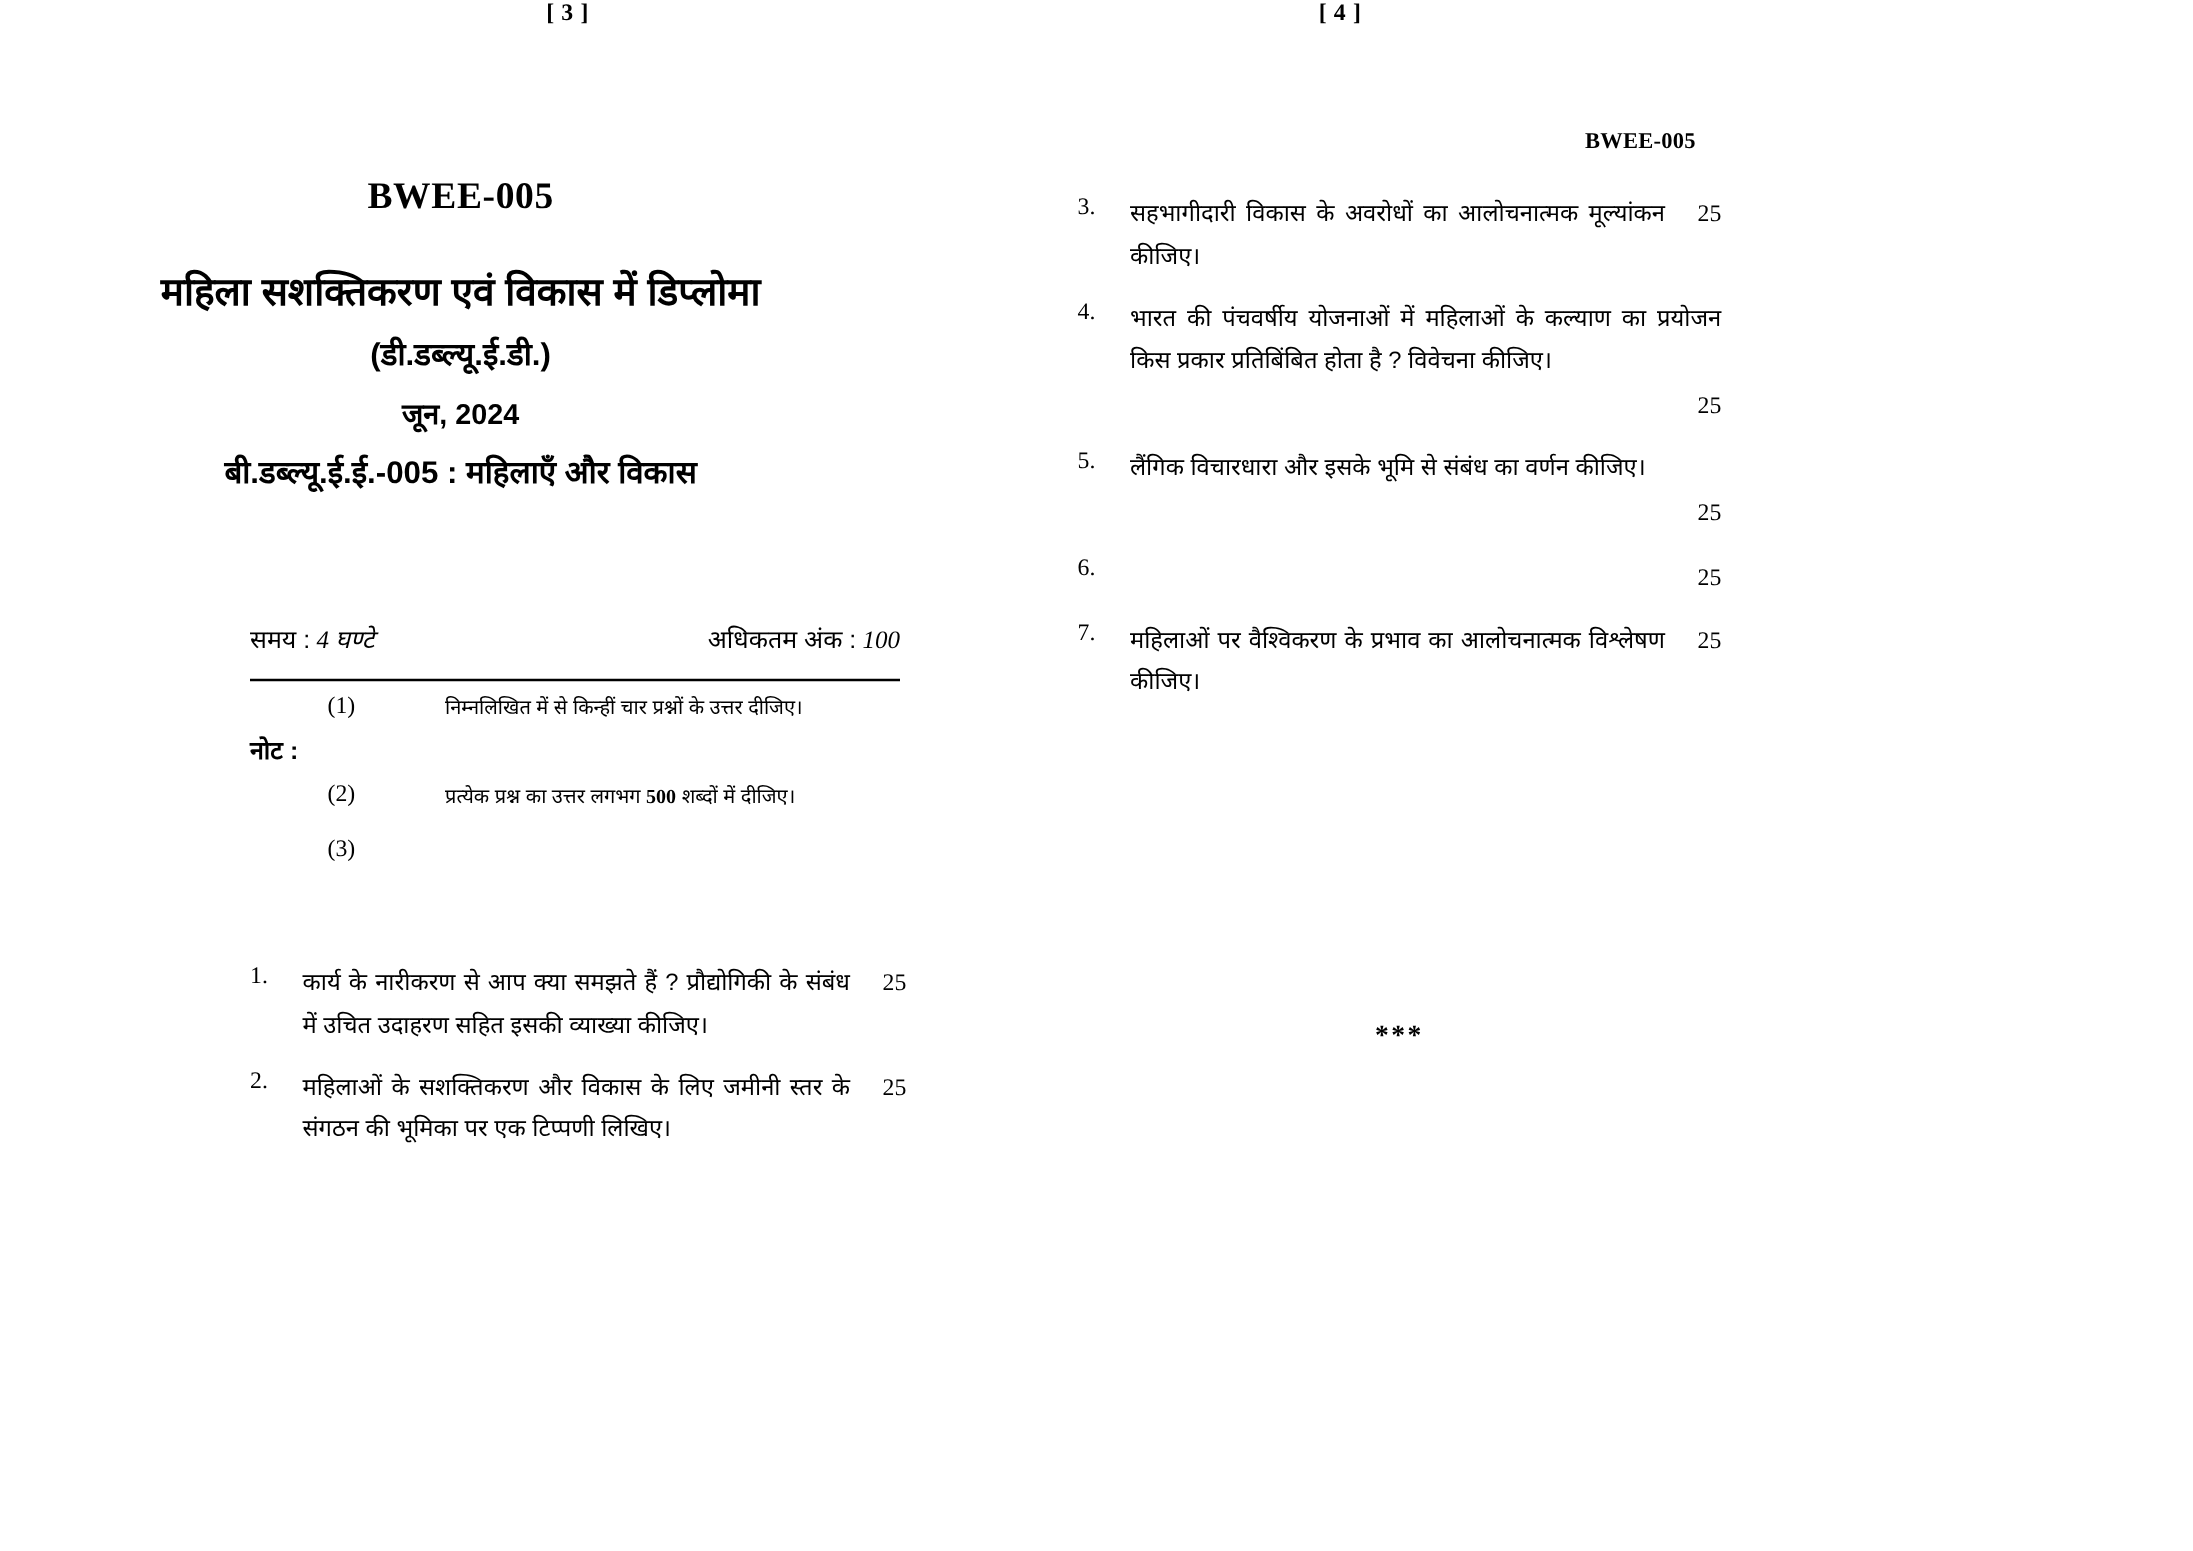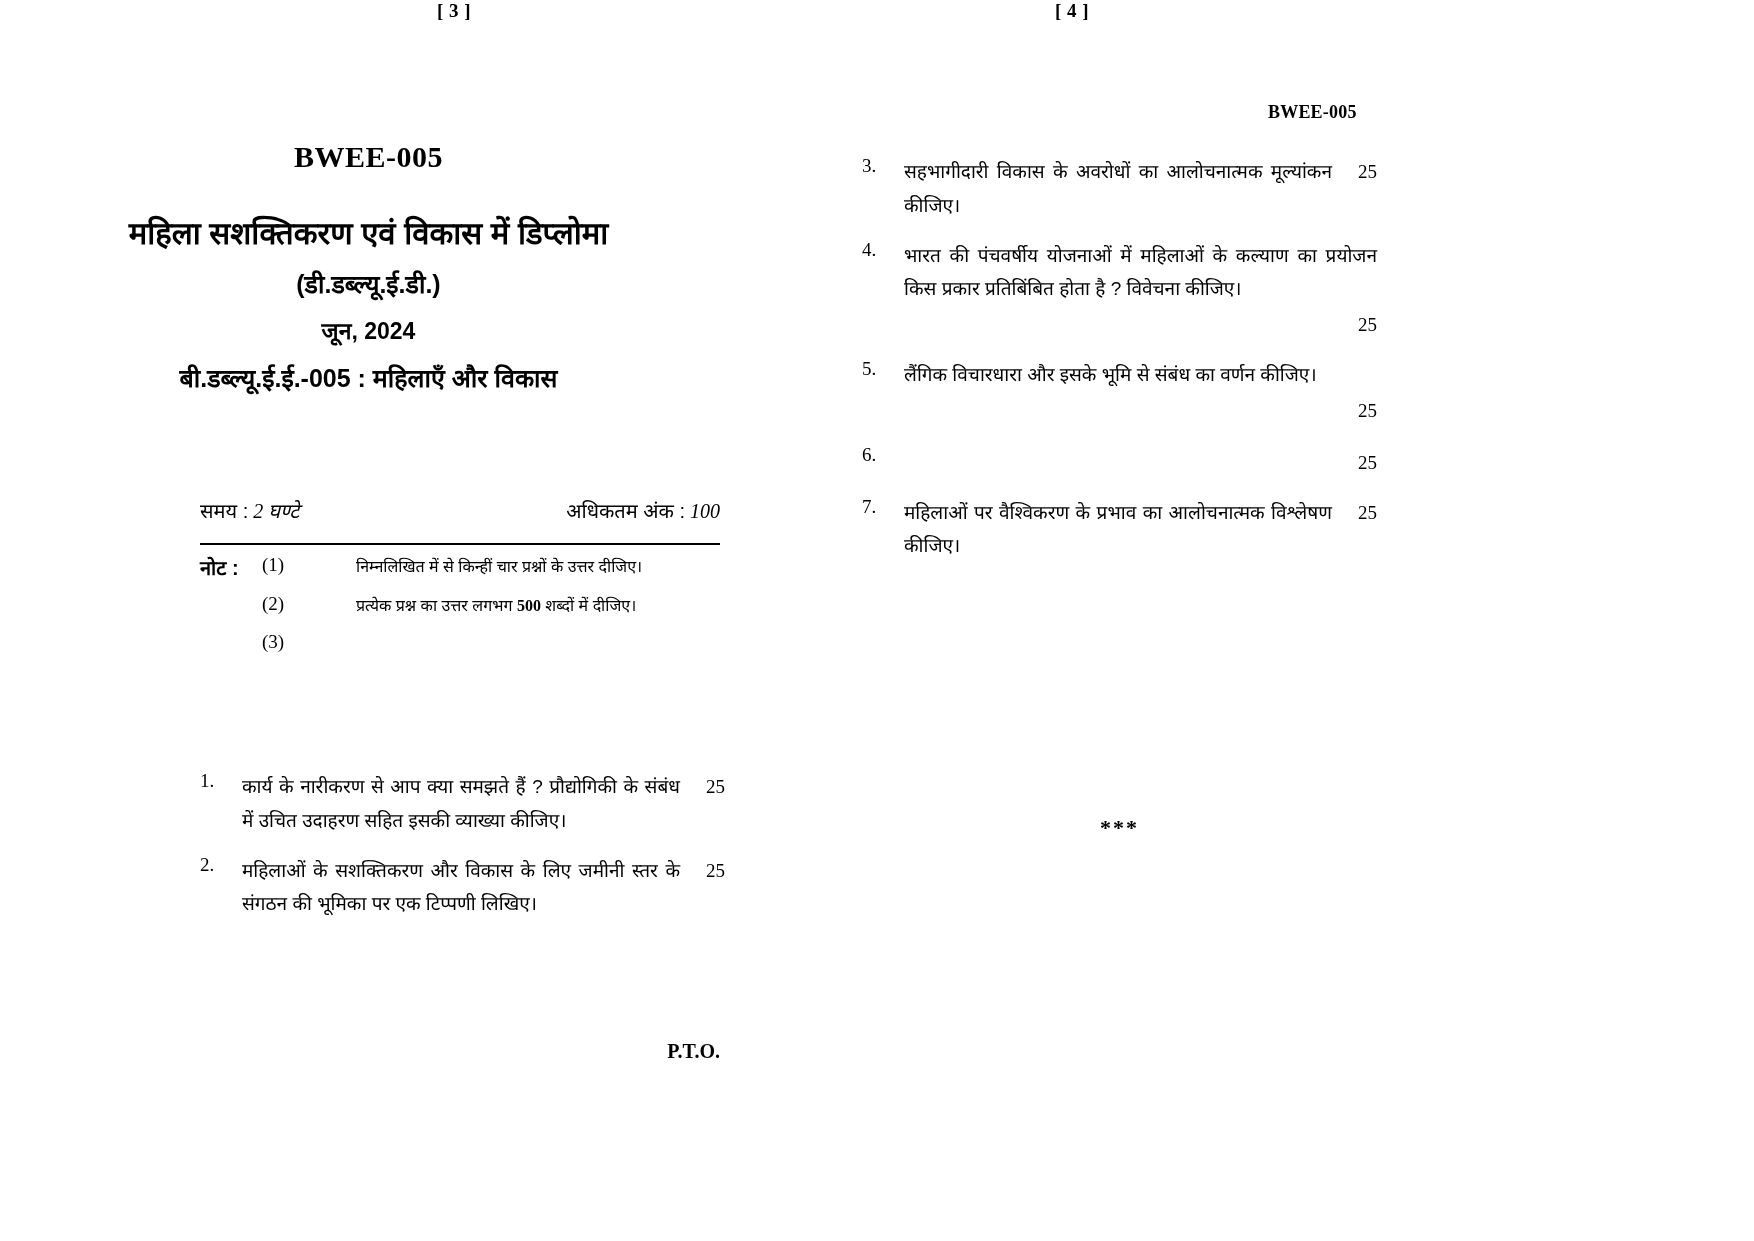--- a/index.html
+++ b/index.html
@@ -106,20 +106,21 @@
     display: flex;
     align-items: flex-start;
     margin-bottom: 12px;
   }
   .note-label {
     width: 62px;
     flex: 0 0 62px;
     font-weight: bold;
     font-size: 20px;
     font-family: "Liberation Sans", "DejaVu Sans", sans-serif;
+    margin-top: 32px;
   }
   .note-num {
     width: 58px;
     flex: 0 0 58px;
     font-size: 19px;
   }
   .note-text {
     flex: 1 1 auto;
     font-size: 16px;
     line-height: 1.62;
@@ -198,21 +199,21 @@
   <div class="bigcode">BWEE-005</div>
 
   <div class="title-block">
     <div class="title-line t2">महिला सशक्तिकरण एवं विकास में डिप्लोमा</div>
     <div class="title-line t3">(डी.डब्ल्यू.ई.डी.)</div>
     <div class="title-line t4">जून, 2024</div>
     <div class="title-line t5">बी.डब्ल्यू.ई.ई.-005 : महिलाएँ और विकास</div>
   </div>
 
   <div class="meta-row">
-    <span class="meta-left"><span class="meta-dev">समय :</span><span class="meta-num"> </span><span class="meta-num">2 घण्टे</span></span>
+    <span class="meta-left"><span class="meta-dev">समय :</span><span class="meta-num"> </span><span class="meta-num">4 घण्टे</span></span>
     <span class="meta-right"><span class="meta-dev">अधिकतम अंक :</span><span class="meta-num"> </span><span class="meta-num">100</span></span>
   </div>
 
   <div class="rule"></div>
 
   <div class="notes">
     <div class="note-row">
       <div class="note-label">नोट :</div>
       <div class="note-num">(1)</div>
       <div class="note-text nojustify">निम्नलिखित में से किन्हीं चार प्रश्नों के उत्तर दीजिए।</div>
@@ -232,21 +233,20 @@
     <div class="qrow">
       <div class="qnum">1.</div>
       <div class="qbody"><span class="marks">25</span><span>कार्य के नारीकरण से आप क्या समझते हैं ? प्रौद्योगिकी के संबंध में उचित उदाहरण सहित इसकी व्याख्या कीजिए।</span></div>
     </div>
     <div class="qrow">
       <div class="qnum">2.</div>
       <div class="qbody"><span class="marks">25</span><span>महिलाओं के सशक्तिकरण और विकास के लिए जमीनी स्तर के संगठन की भूमिका पर एक टिप्पणी लिखिए।</span></div>
     </div>
   </div>
 
-  <div class="pto">P.T.O.</div>
 </div>
 
 <div class="page page-right"></div>
 
 <div class="pagenum pagenum-right">[ 4 ]</div>
 <div class="code-head">BWEE-005</div>
 
 <div class="qlist qlist-right">
 
   <div class="qrow">

